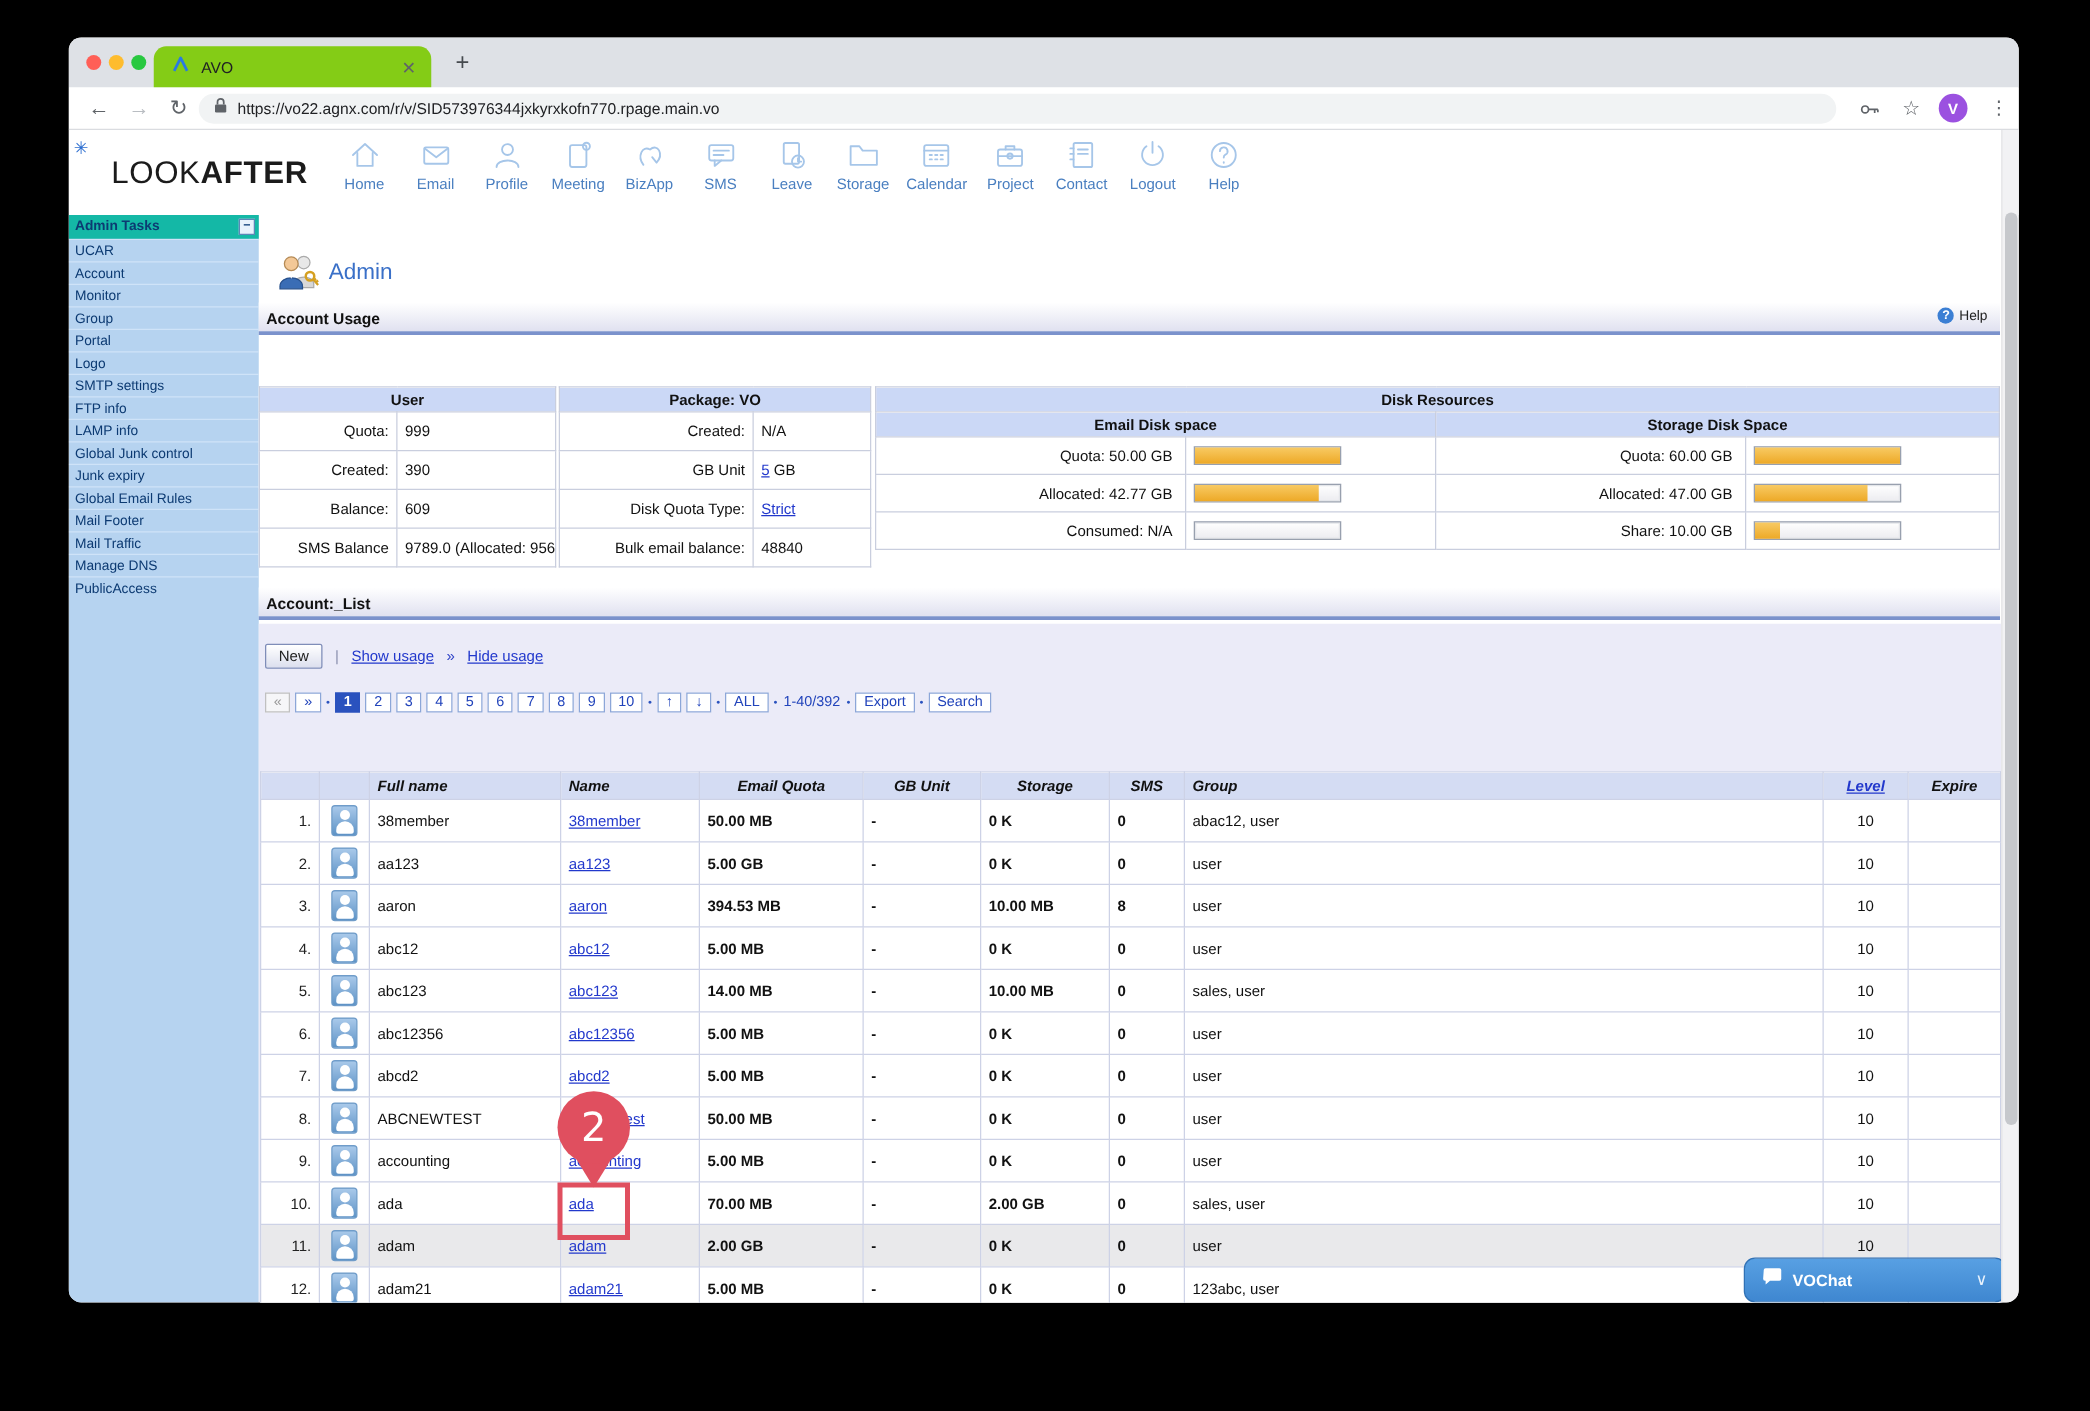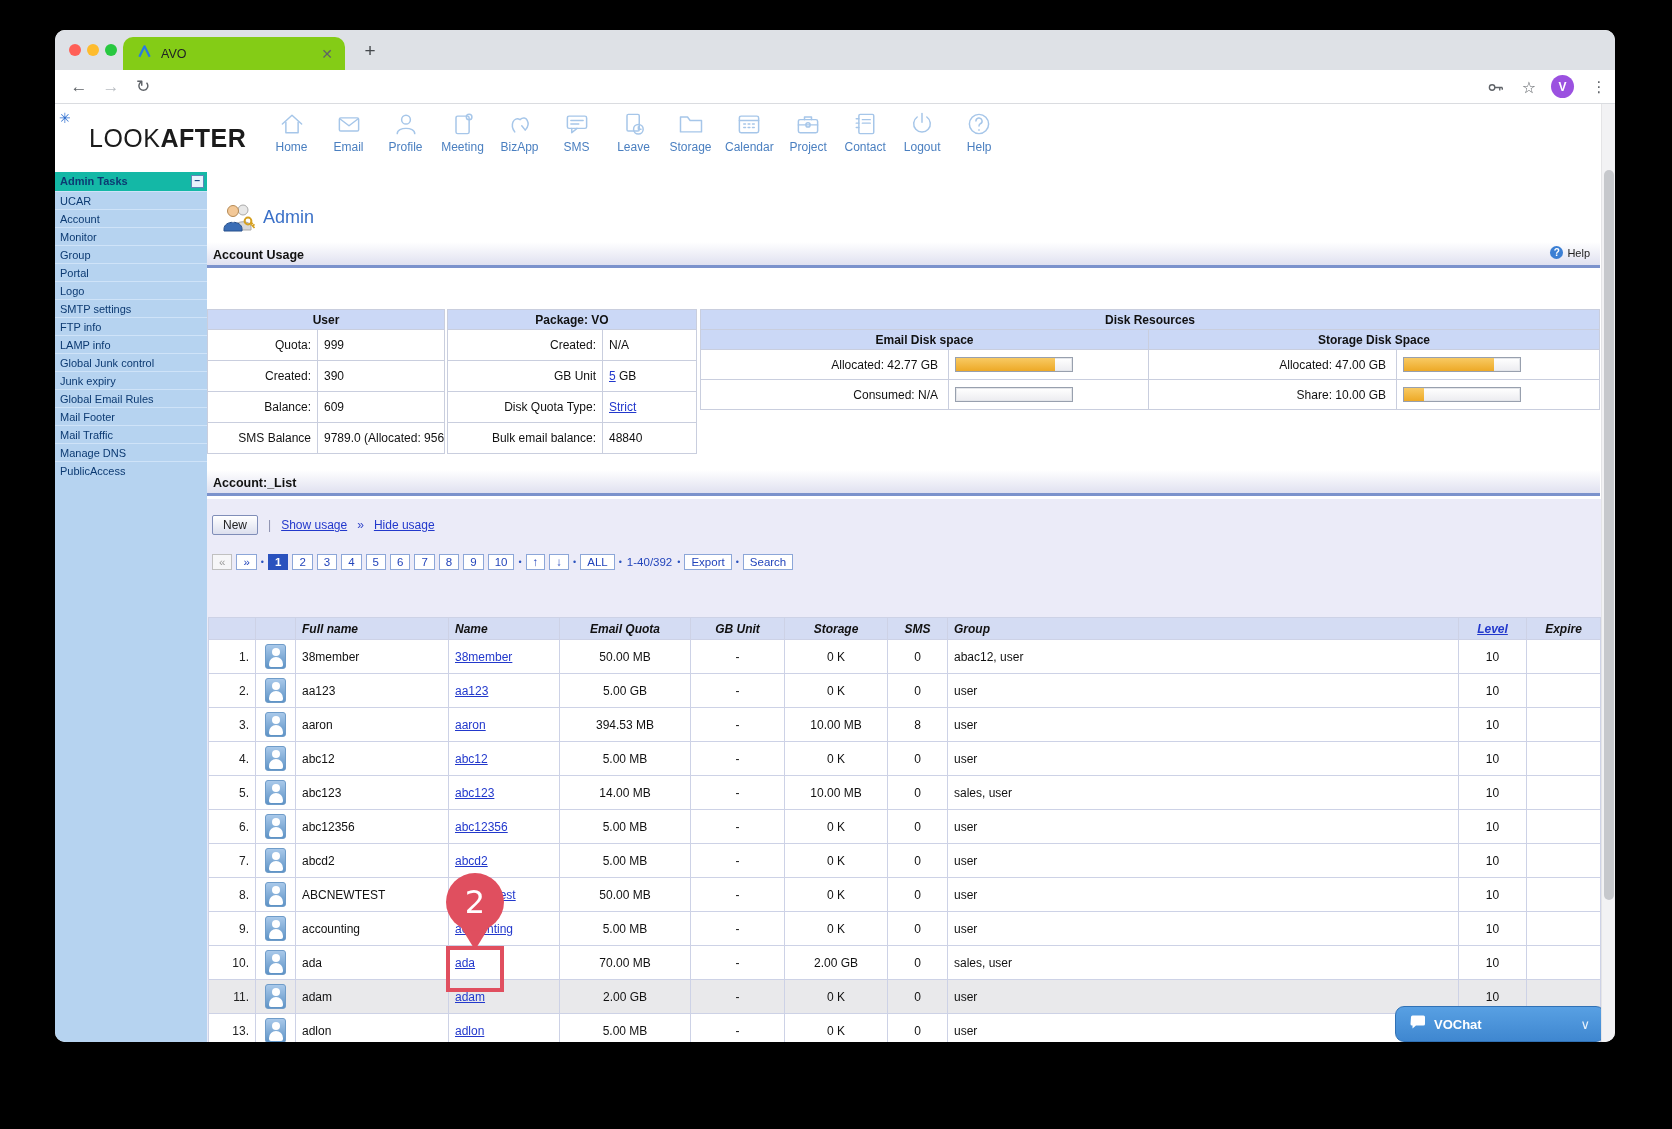--- a/index.html
+++ b/index.html
@@ -80,21 +80,21 @@
   .prange { color:#2244bb; padding:0 1px; }
 
   .ltab { position:absolute; left:153px; top:560px; width:1392px; background:#fff; }
   .ltab th, .ltab td { border:1px solid #cdd2e6; font-size:12px; color:#111; overflow:hidden; white-space:nowrap; }
   .ltab th { background:#d4dcf3; height:22px; font-weight:bold; text-align:left; padding-left:6px;font-style:italic; }
   .ltab th.ctr { text-align:center; padding-left:0; }
   .ltab td { height:34px; padding:0 6px; background:#fff; }
   .ltab tr.hl td { background:#e9e9eb; }
   td.numc { text-align:right; color:#222; }
   td.icoc { text-align:center; padding:0; }
-  td.rightc { text-align:center; }
+  td.rightc { text-align:left;font-weight:bold; }
   td.ctrc { text-align:center; }
   .person { display:inline-block; width:21px; height:25px; border:1px solid #6f9cc9; border-radius:3px; background:linear-gradient(#a9c9ea,#5e93c6); position:relative; vertical-align:middle; }
   .person:before { content:""; position:absolute; left:6px; top:3px; width:8px; height:8px; border-radius:50%; background:#fff; }
   .person:after { content:""; position:absolute; left:3px; top:12px; width:14px; height:10px; border-radius:7px 7px 2px 2px; background:#fff; }
 
   
   .pin { position:absolute; left:385px; top:838px; }
   .redrect { position:absolute; left:391px; top:916px; width:58px; height:46px; border:4px solid #e04f5f; }
 
   
@@ -124,20 +124,29 @@
       <span class="tab-title">AVO</span>
       <span class="tab-close">✕</span>
     </div>
     <div class="newtab">+</div>
   </div>
 
   <div class="toolbar"></div>
   <div class="navbtn" style="left:12px">←</div>
   <div class="navbtn fwd" style="left:44px">→</div>
   <div class="navbtn" style="left:76px">↻</div>
+  <div class="omnibox">
+    <span>
+      <svg width="11" height="13" viewBox="0 0 11 13">
+          <rect x="1" y="5.5" width="9" height="6.5" rx="1" fill="#5f6368"></rect>
+          <path d="M3 5.5 V3.5 a2.5 2.5 0 0 1 5 0 V5.5" fill="none" stroke="#5f6368" stroke-width="1.4"></path>
+        </svg>
+    </span>
+    <span class="url">https://vo22.agnx.com/r/v/SID573976344jxkyrxkofn770.rpage.main.vo</span>
+  </div>
   <div class="tb-ic" style="left:1428px">
     <svg width="17" height="17" viewBox="0 0 20 20">
         <circle cx="6" cy="10" r="3.2" fill="none" stroke="#5f6368" stroke-width="1.6"></circle>
         <path d="M9 10 H18 M15 10 V13.4 M18 10 V12.6" stroke="#5f6368" stroke-width="1.6" fill="none"></path>
       </svg>
   </div>
   <div class="tb-ic" style="left:1462px; font-size:16px;">☆</div>
   <div class="avatar">V</div>
   <div class="dots">⋮</div>
 
@@ -384,20 +393,34 @@
     <thead>
       <tr>
           <th colspan="4">Disk Resources</th>
         </tr>
       <tr>
         <th colspan="2">Email Disk space</th>
         <th colspan="2">Storage Disk Space</th>
       </tr>
     </thead>
     <tbody id="disk-rows">
+        <tr>
+          <td class="dlabel">Quota: 50.00 GB</td>
+          <td class="dbarcell">
+            <div class="bar">
+              <div class="fill" style="width: 100%;"></div>
+            </div>
+          </td>
+          <td class="dlabel">Quota: 60.00 GB</td>
+          <td class="dbarcell">
+            <div class="bar">
+              <div class="fill" style="width: 100%;"></div>
+            </div>
+          </td>
+        </tr>
         <tr>
           <td class="dlabel">Allocated: 42.77 GB</td>
           <td class="dbarcell">
             <div class="bar">
               <div class="fill" style="width: 85%;"></div>
             </div>
           </td>
           <td class="dlabel">Allocated: 47.00 GB</td>
           <td class="dbarcell">
             <div class="bar">
@@ -629,20 +652,33 @@
           <td><a class="lnk">adam</a></td>
           <td class="rightc">2.00 GB</td>
           <td class="rightc">-</td>
           <td class="rightc">0 K</td>
           <td class="rightc">0</td>
           <td>user</td>
           <td class="ctrc">10</td>
           <td></td>
         </tr>
         <tr>
+          <td class="numc">12.</td>
+          <td class="icoc"><span class="person"></span></td>
+          <td>adam21</td>
+          <td><a class="lnk">adam21</a></td>
+          <td class="rightc">5.00 MB</td>
+          <td class="rightc">-</td>
+          <td class="rightc">0 K</td>
+          <td class="rightc">0</td>
+          <td>123abc, user</td>
+          <td class="ctrc">10</td>
+          <td></td>
+        </tr>
+        <tr>
           <td class="numc">13.</td>
           <td class="icoc"><span class="person"></span></td>
           <td>adlon</td>
           <td><a class="lnk">adlon</a></td>
           <td class="rightc">5.00 MB</td>
           <td class="rightc">-</td>
           <td class="rightc">0 K</td>
           <td class="rightc">0</td>
           <td>user</td>
           <td class="ctrc">10</td>

